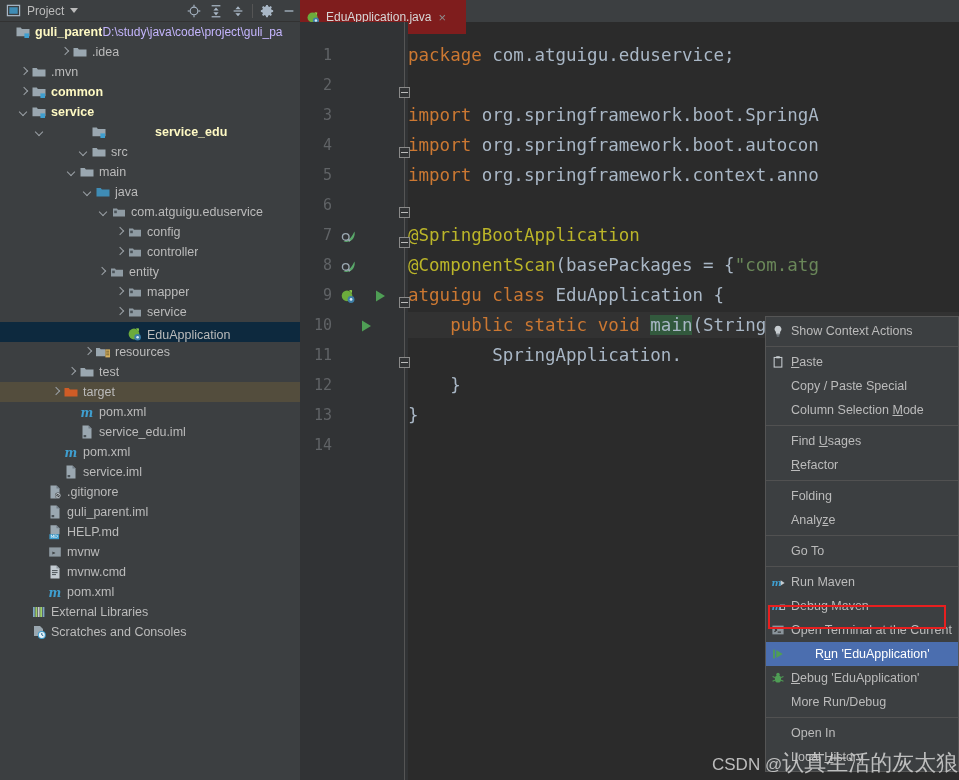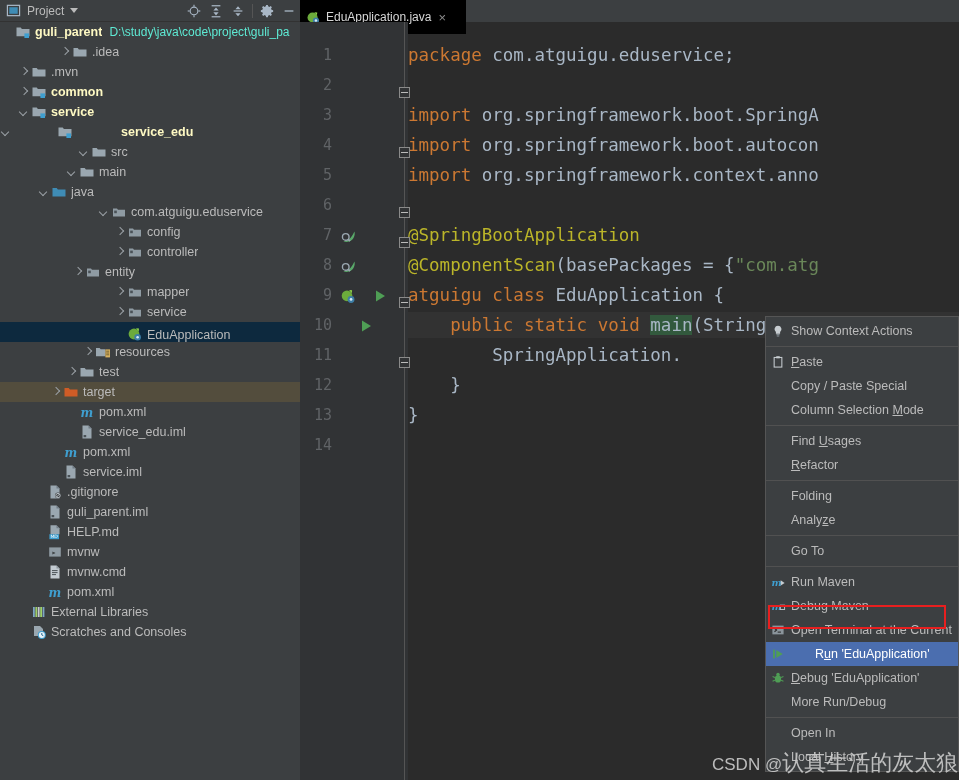--- a/index.html
+++ b/index.html
@@ -59,36 +59,36 @@
   }
   .arrow.down::before {
     content: ""; position: absolute; left: 2px; top: 2px;
     width: 5px; height: 5px;
     border-right: 1.4px solid #9aa0a6; border-bottom: 1.4px solid #9aa0a6;
     transform: rotate(45deg);
   }
   .ic { width: 16px; height: 16px; flex: 0 0 16px; margin-right: 4px; display:inline-block; position: relative; }
   .lbl { overflow: hidden; text-overflow: clip; }
   .lbl.bold { font-weight: bold; color: #fef9c3; }
-  .subpath { color: #5eead4; font-size: 12px; margin-left: 7px; font-weight: normal; }
+  .subpath { color: #c4b5fd; font-size: 12px; font-weight: normal; }
 
   
   .editor-area {
     position: absolute; left: 300px; top: 0; right: 0; bottom: 0;
     background: #2b2b2b;
   }
   .tabbar {
     position: absolute; left: 0; top: 0; right: 0; height: 22px;
     background: #3c3f41;
   }
   .tab {
     position: absolute; left: 0; top: 0; height: 34px;
     display: flex; align-items: center;
     padding: 0 12px 0 6px;
-    background: #000000;
+    background: #7f1d1d;
     font-size: 12px; color: #d7d7d7;
   }
   .tab .tab-ic { width: 15px; height: 15px; margin-right: 5px; }
   .tab .tab-close { margin-left: 7px; color: #8d8d8d; font-size: 13px; line-height: 1; }
 
   .gutter {
     position: absolute; left: 0; top: 22px; width: 108px; bottom: 0;
     background: #313335;
   }
   .lnum {
@@ -242,21 +242,21 @@
         <span class="lbl bold">common</span>
       </div>
       <div class="tree-row" style="padding-left: 18px;">
         <span class="arrow down"></span>
         <span class="ic"><svg width="16" height="16" viewBox="0 0 16 16">
             <path d="M1.5 3.6h4.2l1.2 1.4h7.6v7.2H1.5z" fill="#9aa7b0"></path>
             <rect x="9.4" y="9.4" width="4.6" height="4.6" fill="#3f9fd0"></rect>
           </svg></span>
         <span class="lbl bold">service</span>
       </div>
-      <div class="tree-row" style=" gap: 44px;">
+      <div class="tree-row" style="padding-left: 34px; gap: 44px;">
         <span class="arrow down"></span>
         <span class="ic"><svg width="16" height="16" viewBox="0 0 16 16">
             <path d="M1.5 3.6h4.2l1.2 1.4h7.6v7.2H1.5z" fill="#9aa7b0"></path>
             <rect x="9.4" y="9.4" width="4.6" height="4.6" fill="#3f9fd0"></rect>
           </svg></span>
         <span class="lbl bold">service_edu</span>
       </div>
       <div class="tree-row" style="padding-left: 78px;">
         <span class="arrow down"></span>
         <span class="ic"><svg width="16" height="16" viewBox="0 0 16 16">
@@ -264,21 +264,21 @@
           </svg></span>
         <span class="lbl">src</span>
       </div>
       <div class="tree-row" style="padding-left: 66px;">
         <span class="arrow down"></span>
         <span class="ic"><svg width="16" height="16" viewBox="0 0 16 16">
             <path d="M1.5 4h4.2l1.2 1.4h7.6v7.2H1.5z" fill="#9aa7b0"></path>
           </svg></span>
         <span class="lbl">main</span>
       </div>
-      <div class="tree-row" style="padding-left: 38px;">
+      <div class="tree-row" style="padding-left: 82px;">
         <span class="arrow down"></span>
         <span class="ic"><svg width="16" height="16" viewBox="0 0 16 16">
             <path d="M1.5 4h4.2l1.2 1.4h7.6v7.2H1.5z" fill="#3f8cb5"></path>
           </svg></span>
         <span class="lbl">java</span>
       </div>
       <div class="tree-row" style="padding-left: 98px;">
         <span class="arrow down"></span>
         <span class="ic"><svg width="16" height="16" viewBox="0 0 16 16">
             <path d="M2 4.6h4l1 1.2h7v6.6H2z" fill="#8f9ba3"></path>
@@ -295,21 +295,21 @@
         <span class="lbl">config</span>
       </div>
       <div class="tree-row" style="padding-left: 114px;">
         <span class="arrow right"></span>
         <span class="ic"><svg width="16" height="16" viewBox="0 0 16 16">
             <path d="M2 4.6h4l1 1.2h7v6.6H2z" fill="#8f9ba3"></path>
             <rect x="3.2" y="6.6" width="2.6" height="2.6" fill="#4a5257"></rect>
           </svg></span>
         <span class="lbl">controller</span>
       </div>
-      <div class="tree-row" style="padding-left: 72px;">
+      <div class="tree-row" style="padding-left: 96px;">
         <span class="arrow right"></span>
         <span class="ic"><svg width="16" height="16" viewBox="0 0 16 16">
             <path d="M2 4.6h4l1 1.2h7v6.6H2z" fill="#8f9ba3"></path>
             <rect x="3.2" y="6.6" width="2.6" height="2.6" fill="#4a5257"></rect>
           </svg></span>
         <span class="lbl">entity</span>
       </div>
       <div class="tree-row" style="padding-left: 114px;">
         <span class="arrow right"></span>
         <span class="ic"><svg width="16" height="16" viewBox="0 0 16 16">

